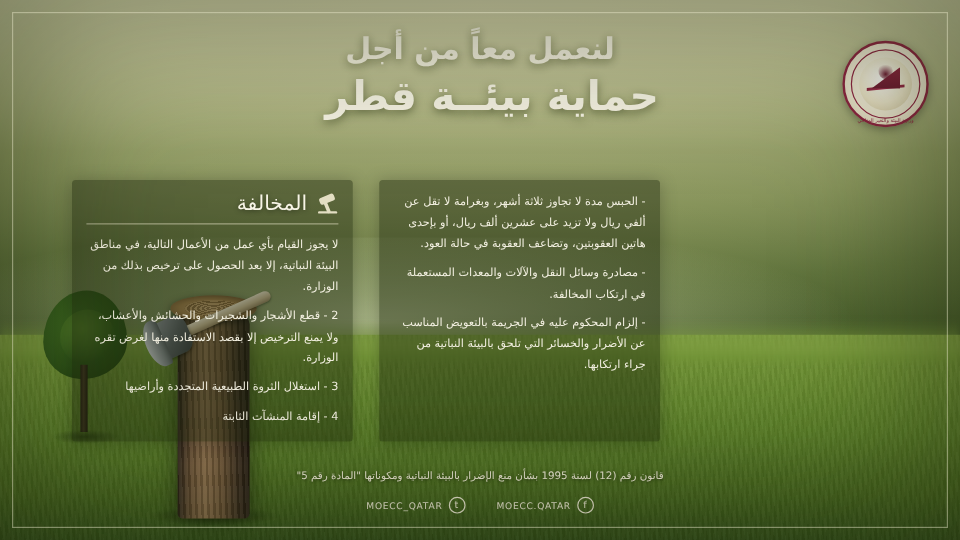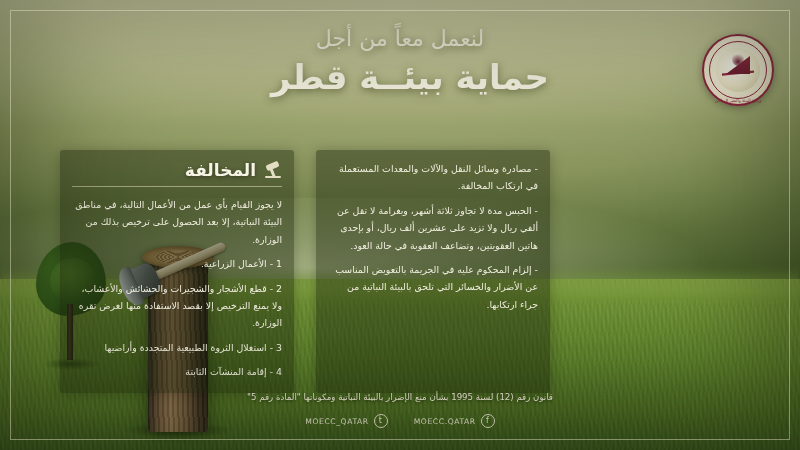--- a/index.html
+++ b/index.html
@@ -207,23 +207,23 @@
   
   .headline {
     position: absolute;
     top: 26px;
     left: 0; right: 0;
     text-align: center;
     color: #f6f3e4;
     text-shadow: 0 2px 8px rgba(40,50,15,.55);
   }
   .headline .line1 {
-    font-size: 22px;
+    font-size: 25px;
     letter-spacing: .5px;
-    font-weight: 400;
+    font-weight: 700;
     opacity: .97;
   }
   .headline .line2 {
     margin-top: 6px;
     font-size: 34px;
     font-weight: 700;
     letter-spacing: 3px;
     padding-left: 20px;
   }
 
@@ -313,21 +313,21 @@
     align-items: center;
     justify-content: flex-start;
     gap: 8px;
     border-bottom: 1px solid rgba(240,236,210,.5);
     padding-bottom: 6px;
     margin-bottom: 9px;
   }
   .panel-title {
     color: #f7f4e6;
     font-size: 17px;
-    font-weight: 700;
+    font-weight: 400;
     letter-spacing: 1px;
     text-shadow: 0 1px 4px rgba(0,0,0,.4);
   }
   .panel-icons {
     display: flex;
     gap: 5px;
     align-items: flex-end;
     opacity: .92;
   }
   .panel-body {
@@ -480,40 +480,39 @@
       <div class="swords"></div>
       <div class="sail"></div>
     </div>
     <div class="ministry-text">وزارة البيئة والتغير المناخي</div>
   </div>
 
   <div class="panels">
 
     <div class="panel">
       <div class="panel-body">
+        <div class="item">- الحبس مدة لا تجاوز ثلاثة أشهر، وبغرامة لا تقل عن ألفي ريال ولا تزيد على عشرين ألف ريال، أو بإحدى هاتين العقوبتين، وتضاعف العقوبة في حالة العود.</div>
         <div class="item">- مصادرة وسائل النقل والآلات والمعدات المستعملة في ارتكاب المخالفة.</div>
-        <div class="item">- الحبس مدة لا تجاوز ثلاثة أشهر، وبغرامة لا تقل عن ألفي ريال ولا تزيد على عشرين ألف ريال، أو بإحدى هاتين العقوبتين، وتضاعف العقوبة في حالة العود.</div>
         <div class="item">- إلزام المحكوم عليه في الجريمة بالتعويض المناسب عن الأضرار والخسائر التي تلحق بالبيئة النباتية من جراء ارتكابها.</div>
       </div>
     </div>
 
     <div class="panel">
       <div class="panel-head">
         <div class="panel-icons">
           <span class="ic ic-gavel">
             <span class="head"></span>
               <span class="stick"></span>
               <span class="base"></span>
           </span>
         </div>
         <div class="panel-title">المخالفة</div>
       </div>
       <div class="panel-body">
         <div class="item">لا يجوز القيام بأي عمل من الأعمال التالية، في مناطق البيئة النباتية، إلا بعد الحصول على ترخيص بذلك من الوزارة.</div>
-        <div class="item">1 - الأعمال الزراعية.</div>
         <div class="item">2 - قطع الأشجار والشجيرات والحشائش والأعشاب، ولا يمنع الترخيص إلا بقصد الاستفادة منها لغرض تقره الوزارة.</div>
         <div class="item">3 - استغلال الثروة الطبيعية المتجددة وأراضيها</div>
         <div class="item">4 - إقامة المنشآت الثابتة</div>
       </div>
     </div>
 
   </div>
 
   <div class="footer-law">قانون رقم (12) لسنة 1995 بشأن منع الإضرار بالبيئة النباتية ومكوناتها "المادة رقم 5"</div>
 

